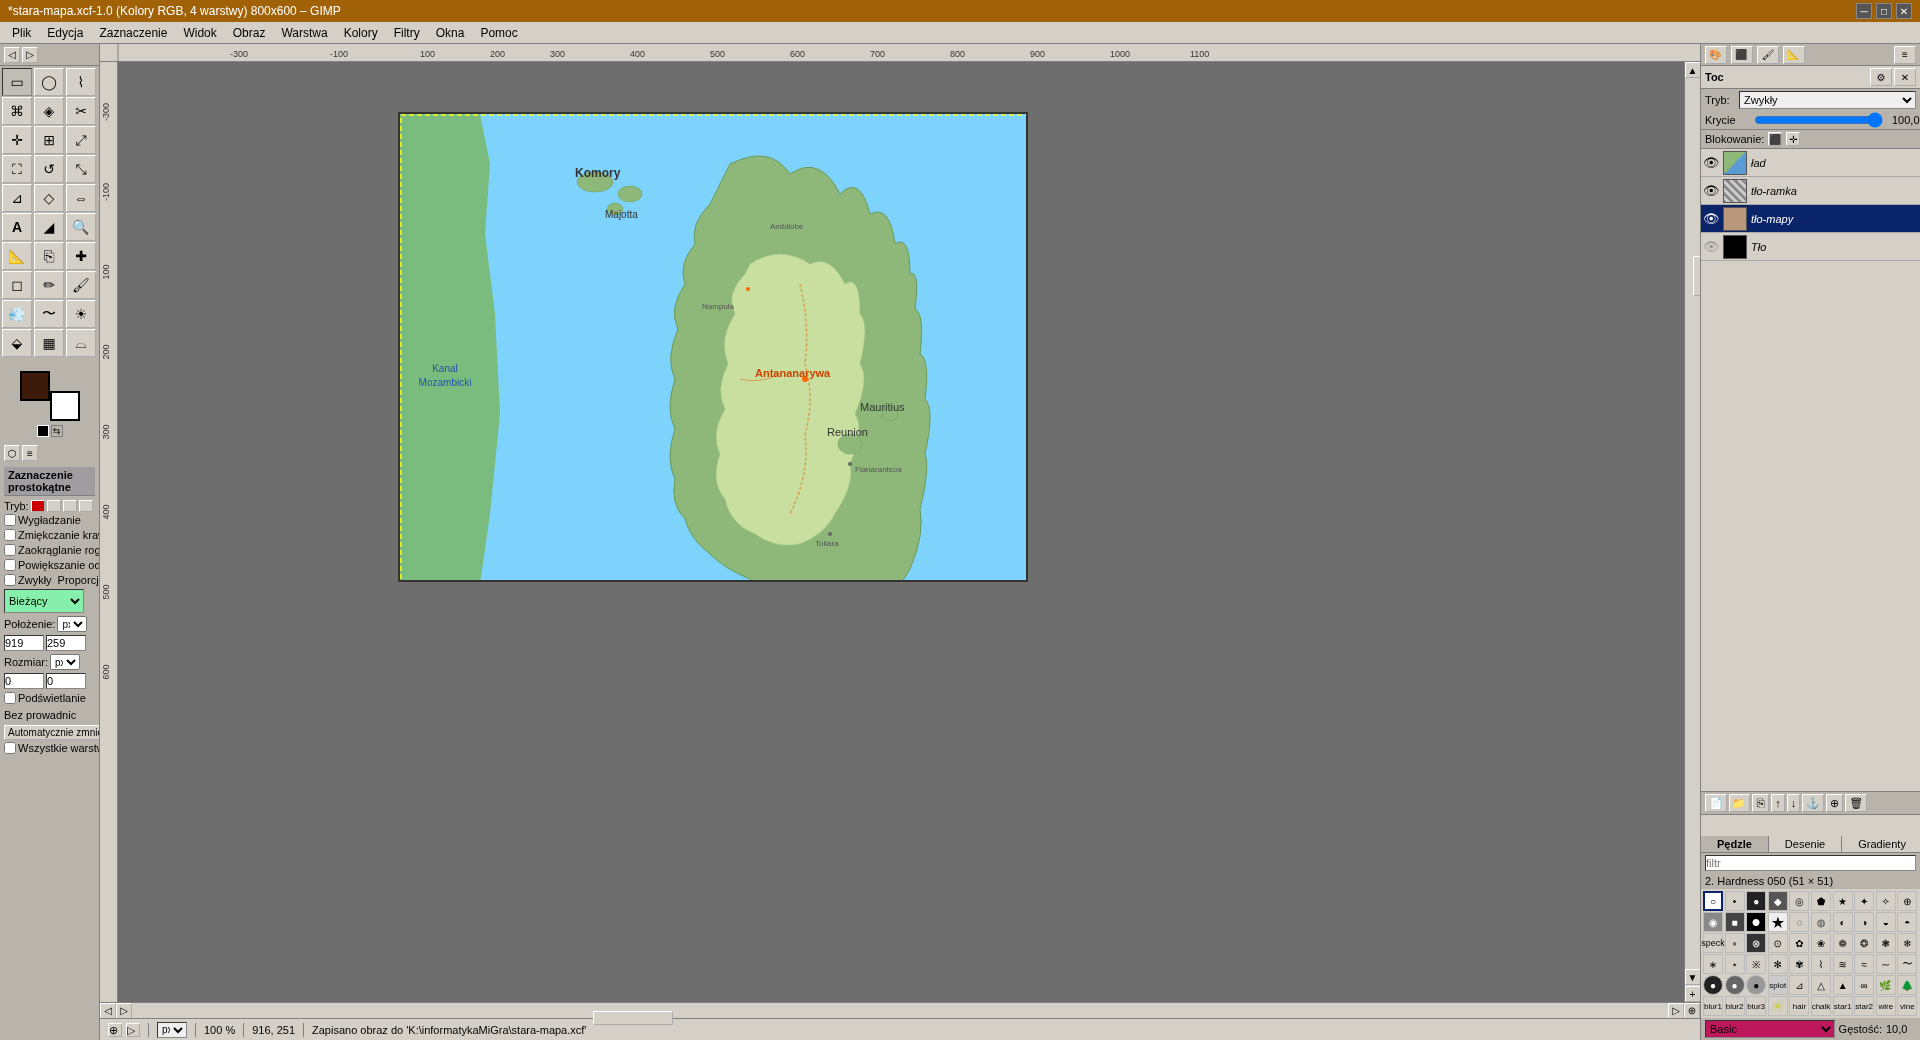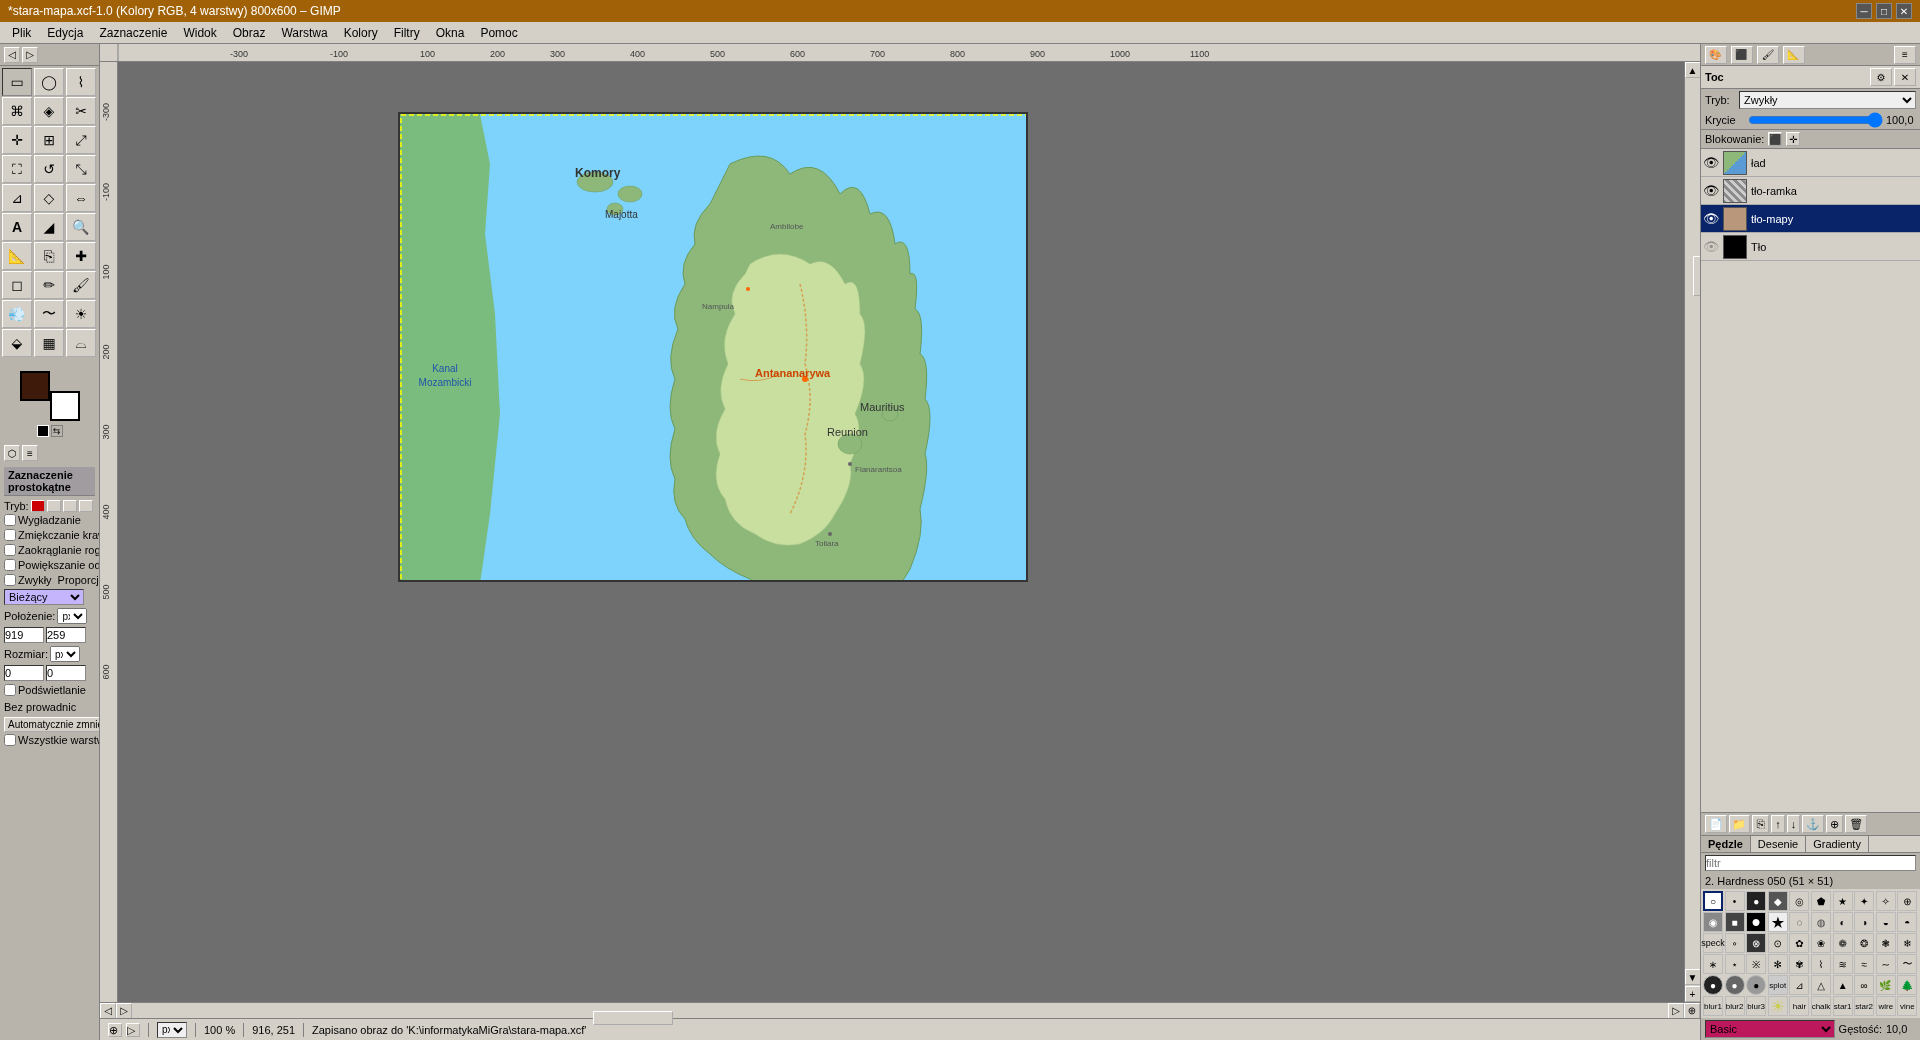--- a/index.html
+++ b/index.html
@@ -117,22 +117,22 @@
       gap: 2px;
       font-size: 11px;
     }
     .option-row input[type="checkbox"] { width: 12px; height: 12px; }
     .option-row label { font-size: 11px; white-space: nowrap; }
     .option-row input[type="text"], .option-row input[type="number"] {
       width: 40px; height: 16px; font-size: 11px;
       border: 1px inset #888; background: #fff;
     }
     .option-select {
-      width: 80px; height: 16px; font-size: 11px;
-      border: 1px inset #888; background: #c4b5fd;
+      width: 80px; height: 24px; font-size: 11px;
+      border: 1px inset #888; background: #86efac;
     }
     .spinner { width: 36px; height: 16px; font-size: 11px; border: 1px inset #888; background: #fff; }
     .label-small { font-size: 11px; min-width: 40px; }
     .auto-btn { background: #d4d0c8; border: 1px outset #fff; font-size: 10px; padding: 1px 3px; cursor: pointer; white-space: nowrap; }
 
     
     #center-area {
       flex: 1;
       display: flex;
       flex-direction: column;
@@ -225,21 +225,21 @@
     }
     #layers-panel {
       display: flex;
       flex-direction: column;
       flex: 1;
       overflow: hidden;
     }
     .opacity-row {
       display: flex;
       align-items: center;
-      gap: 3px;
+      gap: 9px;
       padding: 2px 4px;
       border-bottom: 1px solid #808080;
     }
     .opacity-slider { flex: 1; height: 14px; }
     #layer-list {
       flex: 1;
       overflow-y: auto;
       background: #d4d0c8;
     }
     .layer-item {
@@ -251,21 +251,21 @@
       gap: 4px;
       cursor: pointer;
     }
     .layer-item.selected { background: #0a246a; color: #fff; }
     .layer-eye { width: 16px; height: 16px; font-size: 13px; cursor: pointer; }
     .layer-thumb {
       width: 24px; height: 24px;
       border: 1px solid #555;
       flex-shrink: 0;
     }
-    .layer-name { font-size: 11px; flex: 1; }
+    .layer-name { font-size: 11px; flex: 1; font-style: italic; }
     .layer-thumb-lad { background: linear-gradient(135deg, #8db87a 50%, #5b9bd5 50%); }
     .layer-thumb-ramka { background: linear-gradient(45deg, #8b8b8b 25%, #ccc 25%, #ccc 50%, #8b8b8b 50%, #8b8b8b 75%, #ccc 75%); background-size: 8px 8px; }
     .layer-thumb-mapy { background: #b8977a; }
     .layer-thumb-tlo { background: #000; }
 
     
     #blokowanie-row {
       display: flex;
       align-items: center;
       padding: 2px 4px;
@@ -278,24 +278,25 @@
     #brushes-panel {
       border-top: 1px solid #808080;
       background: #b8b4ac;
     }
     #brushes-tabs {
       display: flex;
       background: #d4d0c8;
       border-bottom: 1px solid #808080;
     }
     .brush-tab {
-      padding: 2px 7px;
+      padding: 2px 16px;
       font-size: 11px;
       cursor: pointer;
       border-right: 1px solid #808080;
+      margin-top: 21px;
     }
     .brush-tab.active {
       background: #b8b4ac;
       font-weight: bold;
     }
     #filter-row {
       padding: 2px 4px;
       display: flex;
       align-items: center;
       gap: 4px;

